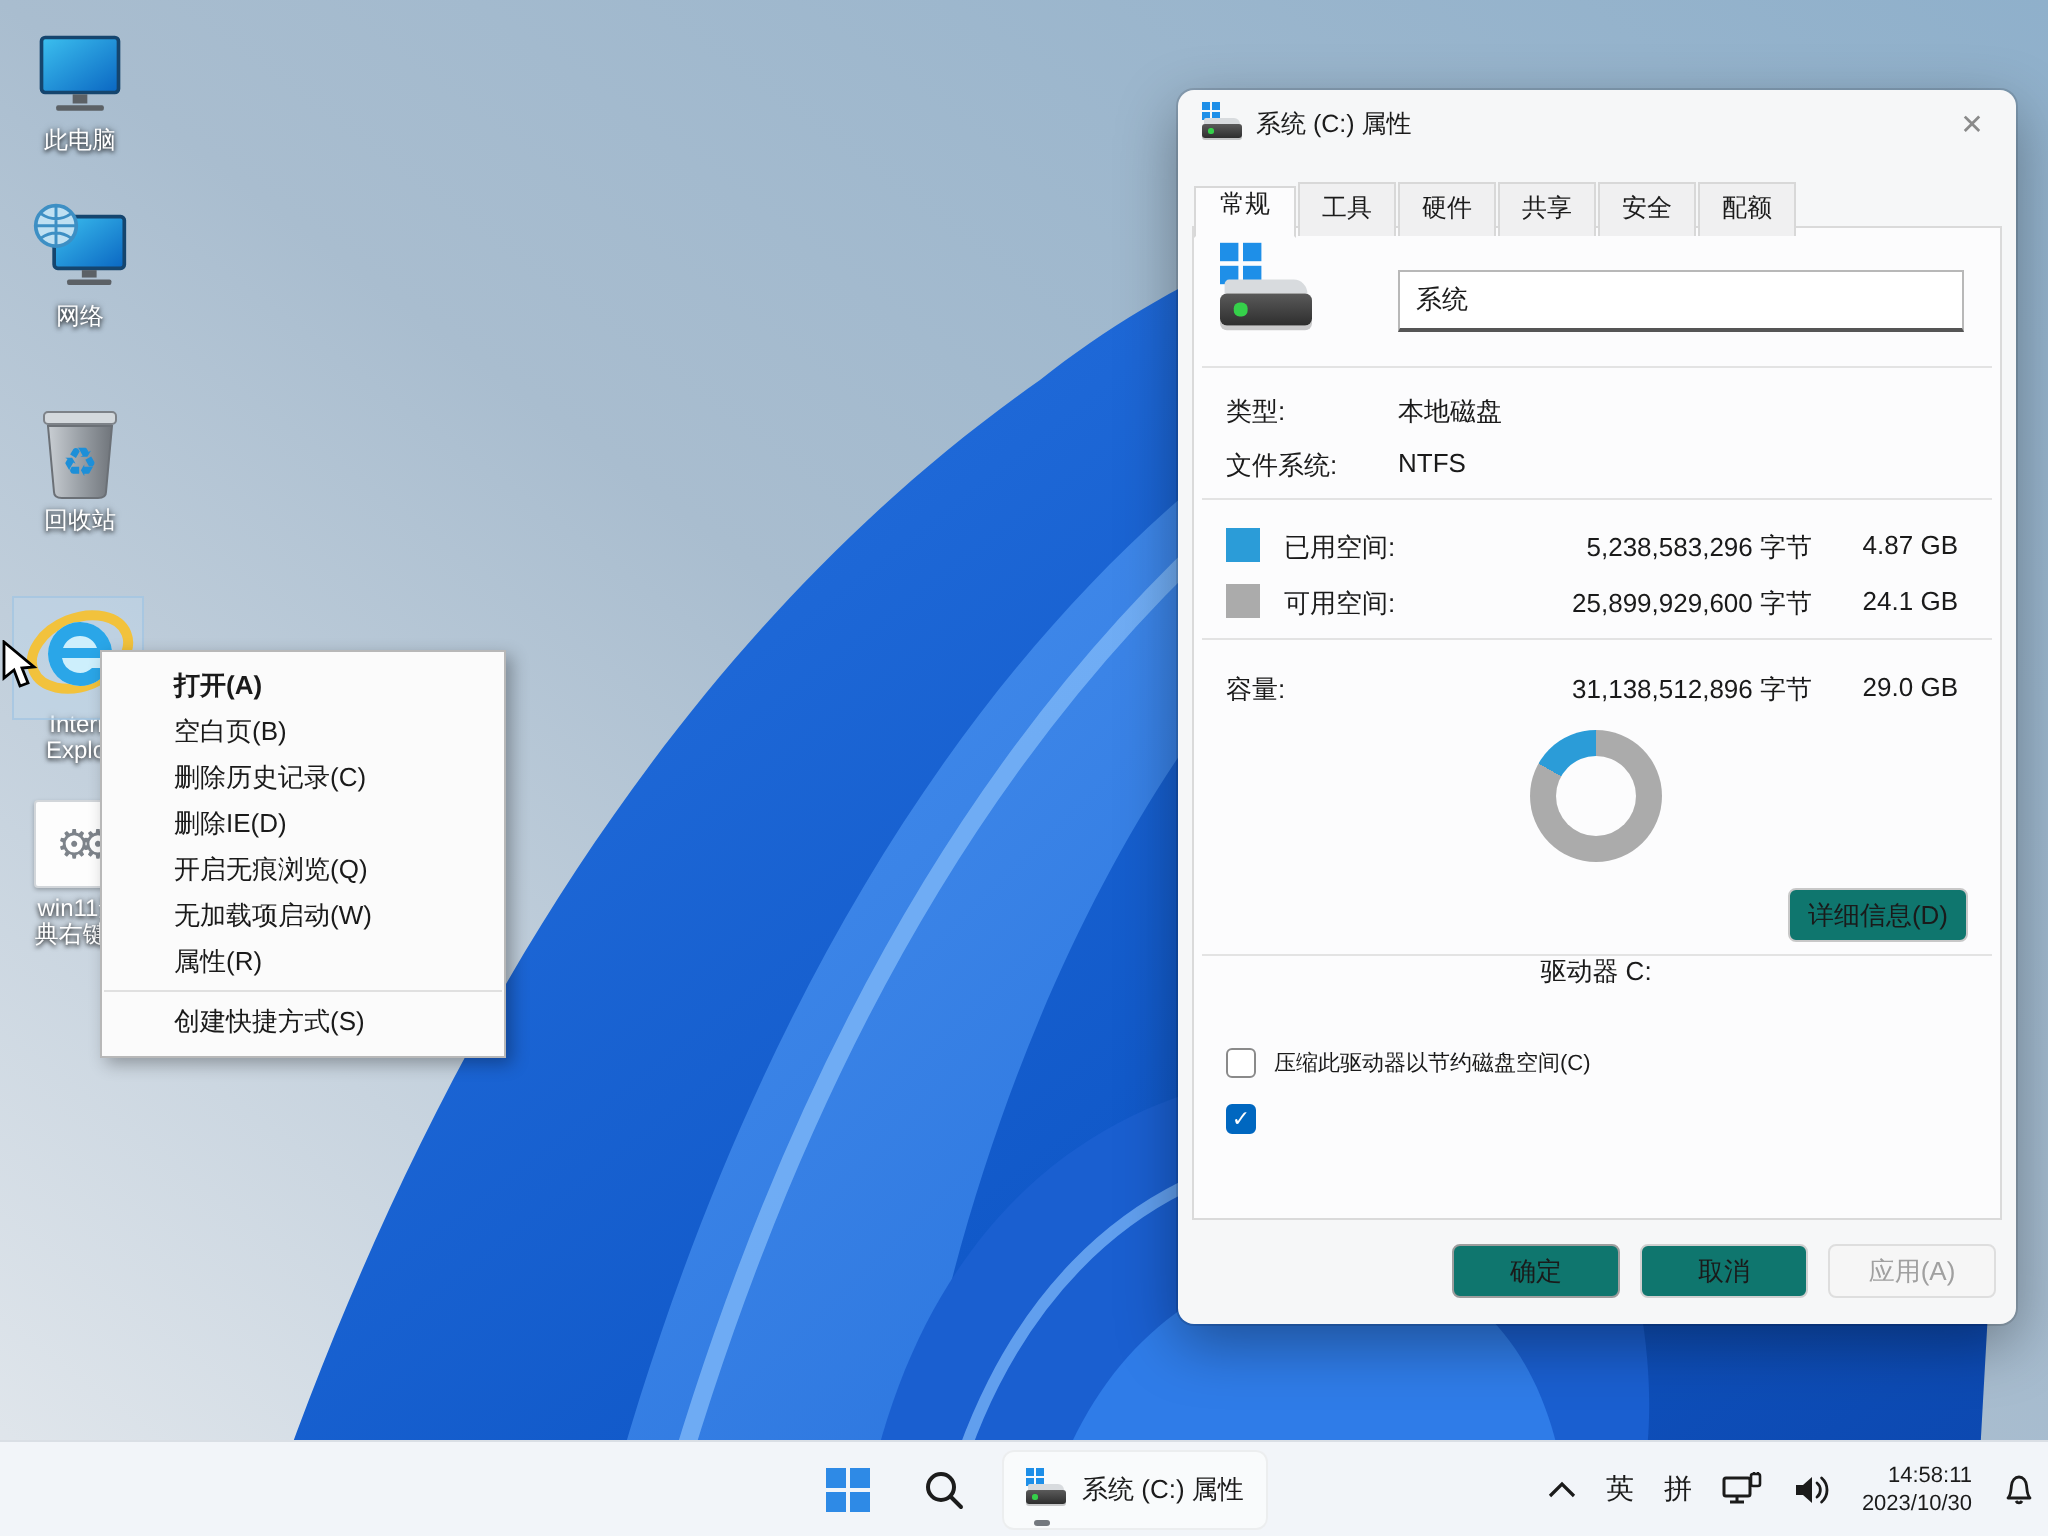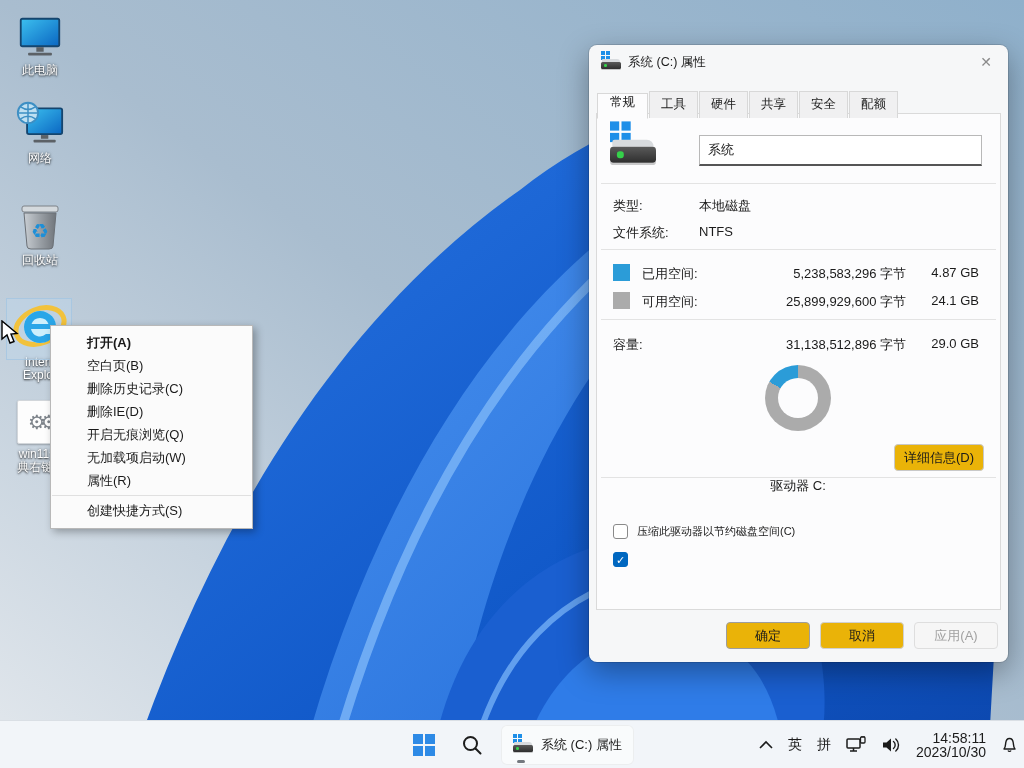--- a/index.html
+++ b/index.html
@@ -54,21 +54,21 @@
   .sep { position:absolute; left:4px; right:4px; height:1px; background:#e3e3e3; }
   #drive-name-input { position:absolute; left:102px; top:21px; width:283px; height:31px;
           font-family:inherit; font-size:13px; color:#1a1a1a; padding:0 8px;
           background:#ffffff; border:1px solid #b8b8b8; border-bottom:2px solid #555; outline:none; }
   .swatch { position:absolute; width:17px; height:17px; }
   .bytes { position:absolute; right:94px; text-align:right; }
   .gb { position:absolute; right:21px; text-align:right; }
   #capacity-donut { position:absolute; left:168px; top:251px; width:66px; height:66px; border-radius:50%; }
   #capacity-donut::after { content:""; position:absolute; left:13px; top:13px; width:40px; height:40px;
           border-radius:50%; background:#fcfcfd; }
-  .btn { display:inline-block; background:#eab308; border:1px solid #d0d0d0; border-radius:4px;
+  .btn { display:inline-block; background:#0f766e; border:1px solid #d0d0d0; border-radius:4px;
          font-family:inherit; font-size:13px; color:#1a1a1a; text-align:center; }
   #details-button { position:absolute; left:297px; top:330px; width:90px; height:27px; line-height:25px;
                     border-color:#c8c8c8; }
   .checkbox { position:absolute; width:15px; height:15px; border:1px solid #8a8a8a; border-radius:3px;
               background:#ffffff; }
   .checkbox.checked { background:#0067c0; border-color:#0067c0; color:#fff; font-size:11px;
                       line-height:14px; text-align:center; }
   .cb-label { position:absolute; left:40px; font-size:11px; color:#1a1a1a; }
   
   #dlg-buttons { position:absolute; right:10px; bottom:13px; display:flex; gap:10px; }
@@ -82,21 +82,21 @@
   #tb-center { position:absolute; left:405px; top:0; height:48px; display:flex; align-items:center; gap:10px; }
   .tb-btn { height:40px; display:flex; align-items:center; justify-content:center;
             padding:0 8px; border-radius:6px; }
   #tb-app { position:relative; gap:8px; padding:0 12px; background:rgba(255,255,255,.55);
             box-shadow:inset 0 0 0 1px rgba(0,0,0,.05); }
   #tb-app-label { font-size:13px; color:#1b1b1b; white-space:nowrap; }
   #tb-app-pill { position:absolute; left:16px; bottom:2px; width:8px; height:3px;
                  border-radius:2px; background:#74797f; }
   #tb-tray { position:absolute; right:6px; top:0; height:48px; display:flex; align-items:center; gap:15px; }
   .tray-txt { font-size:14px; color:#1b1b1b; }
-  #tb-clock { text-align:right; font-size:14px; color:#1b1b1b; line-height:14px; }
+  #tb-clock { text-align:right; font-size:11px; color:#1b1b1b; line-height:14px; }
 
   
   .mini-drive { position:relative; width:20px; height:18px; }
   .mini-drive .body { position:absolute; left:0; bottom:2px; width:20px; height:7px; border-radius:1.5px;
                       background:linear-gradient(#5a5a5a,#2e2e2e); box-shadow:0 1px 0 rgba(0,0,0,.2); }
   .mini-drive .top { position:absolute; left:1px; bottom:9px; width:18px; height:3px;
                      background:#d8dbde; border-radius:1px 3px 0 0; }
   .mini-drive .led { position:absolute; left:3px; bottom:4.5px; width:2.5px; height:2.5px;
                      border-radius:50%; background:#35d04a; }
   .mini-drive .badge { position:absolute; left:0; top:-2px; width:9px; height:9px;

